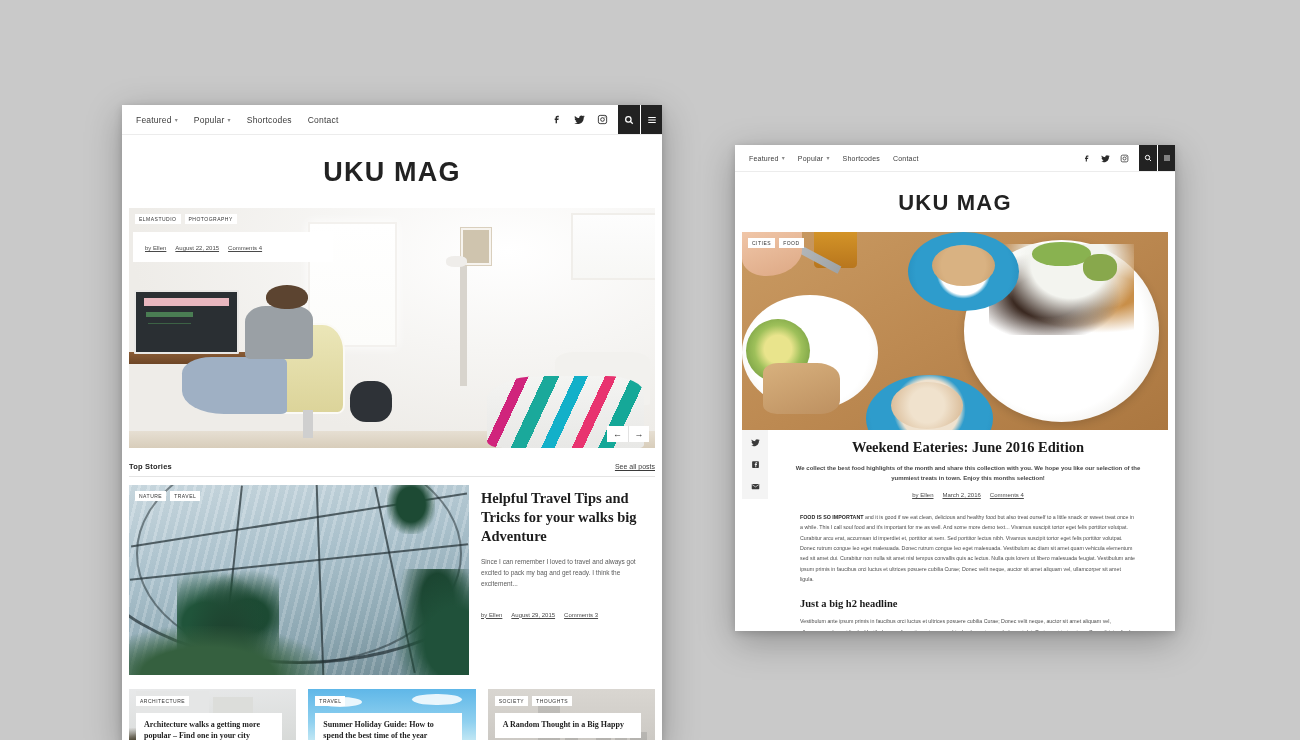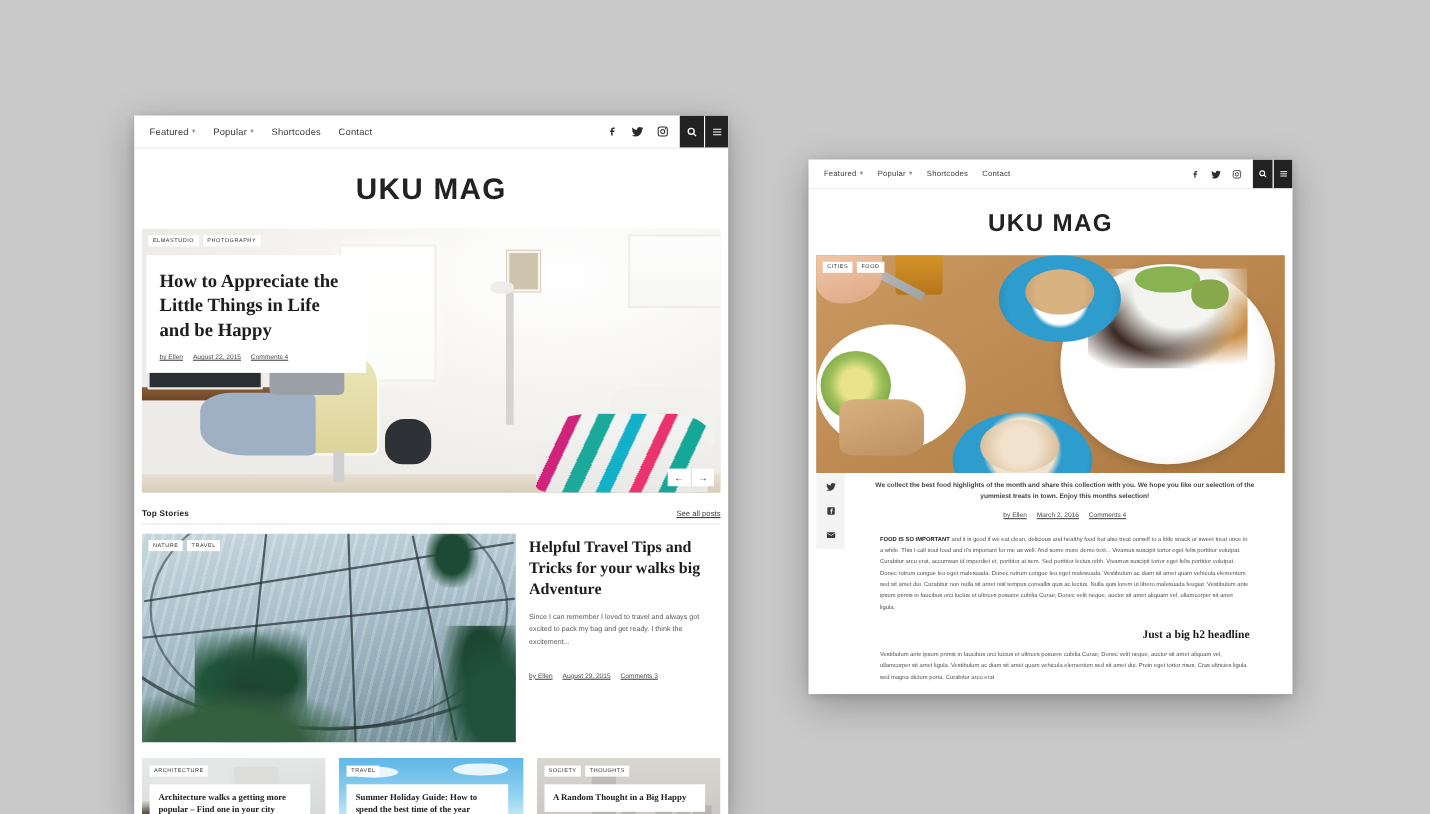--- a/index.html
+++ b/index.html
@@ -261,21 +261,21 @@
     font-size:14.5px; line-height:1.25; color:#1a1a1a; text-align:center; margin-bottom:8px;
   }
   .art-sub { font-size:6px; font-weight:bold; line-height:1.65; color:#454545;
     text-align:center; margin:0 20px 8px; }
   .art-meta { display:flex; gap:9px; justify-content:center; margin-bottom:14px; }
   .art-body { margin:0 26px; }
   .art-p { font-size:5.3px; line-height:1.95; color:#4d4d4d; text-align:left; }
   .art-p .lead { font-weight:bold; color:#1f1f1f; }
   .art-h2 {
     font-family:"Liberation Serif", serif; font-weight:bold;
-    font-size:10.5px; color:#1a1a1a; margin:14px 0 7px;text-align:right;
+    font-size:10.5px; color:#1a1a1a; margin:14px 0 7px;
   }
 </style>
 </head>
 <body style="background: rgb(201, 201, 201);">
 
 <div class="window" id="window-left">
 
   <div class="site-header">
     <div class="nav">
       <div class="nav-item">
@@ -337,21 +337,20 @@
         <div class="of-person-body"></div>
         <div class="of-person-head"></div>
       <div class="of-bag"></div>
       <div class="of-clothes"></div>
     </div>
     <div class="tags">
       <span class="tag">ELMASTUDIO</span>
       <span class="tag">PHOTOGRAPHY</span>
     </div>
     <div class="hero-card">
-      <div class="hero-title">How to Appreciate the Little Things in Life and be Happy</div>
       <div class="meta">
         <span class="meta-item">by Ellen</span>
         <span class="meta-item">August 22, 2015</span>
         <span class="meta-item">Comments 4</span>
       </div>
     </div>
     <div class="arrows">
       <div class="arrow">←</div>
       <div class="arrow">→</div>
     </div>
@@ -517,20 +516,21 @@
           <rect x="3" y="3" width="18" height="18" rx="2"></rect>
           <path d="M14.5 8.5h2V6h-2c-1.7 0-3 1.3-3 3v1.5H10V13h1.5v6h2.5v-6h1.8l.4-2.5H14V9.3c0-.5.2-.8.5-.8z" fill="#f4f4f4"></path>
         </svg>
       <svg viewBox="0 0 24 24" fill="currentColor">
           <rect x="2" y="5" width="20" height="14" rx="1.5"></rect>
           <path d="M3 7l9 6 9-6" stroke="#f4f4f4" stroke-width="1.8" fill="none"></path>
         </svg>
     </div>
 
     <div class="art-main">
+      <div class="art-title">Weekend Eateries: June 2016 Edition</div>
       <div class="art-sub">We collect the best food highlights of the month and share this collection with you. We hope you like our selection of the yummiest treats in town. Enjoy this months selection!</div>
       <div class="art-meta">
         <span class="meta-item">by Ellen</span>
         <span class="meta-item">March 2, 2016</span>
         <span class="meta-item">Comments 4</span>
       </div>
       <div class="art-body">
         <p class="art-p"><span class="lead">FOOD IS SO IMPORTANT</span><span> and it is good if we eat clean, delicious and healthy food but also treat ourself to a little snack or sweet treat once in a while. This I call soul food and it's important for me as well. And some more demo text... Vivamus suscipit tortor eget felis porttitor volutpat. Curabitur arcu erat, accumsan id imperdiet et, porttitor at sem. Sed porttitor lectus nibh. Vivamus suscipit tortor eget felis porttitor volutpat. Donec rutrum congue leo eget malesuada. Donec rutrum congue leo eget malesuada. Vestibulum ac diam sit amet quam vehicula elementum sed sit amet dui. Curabitur non nulla sit amet nisl tempus convallis quis ac lectus. Nulla quis lorem ut libero malesuada feugiat. Vestibulum ante ipsum primis in faucibus orci luctus et ultrices posuere cubilia Curae; Donec velit neque, auctor sit amet aliquam vel, ullamcorper sit amet ligula.</span></p>
         <div class="art-h2">Just a big h2 headline</div>
         <p class="art-p">Vestibulum ante ipsum primis in faucibus orci luctus et ultrices posuere cubilia Curae; Donec velit neque, auctor sit amet aliquam vel, ullamcorper sit amet ligula. Vestibulum ac diam sit amet quam vehicula elementum sed sit amet dui. Proin eget tortor risus. Cras ultricies ligula sed magna dictum porta. Curabitur arcu erat</p>

